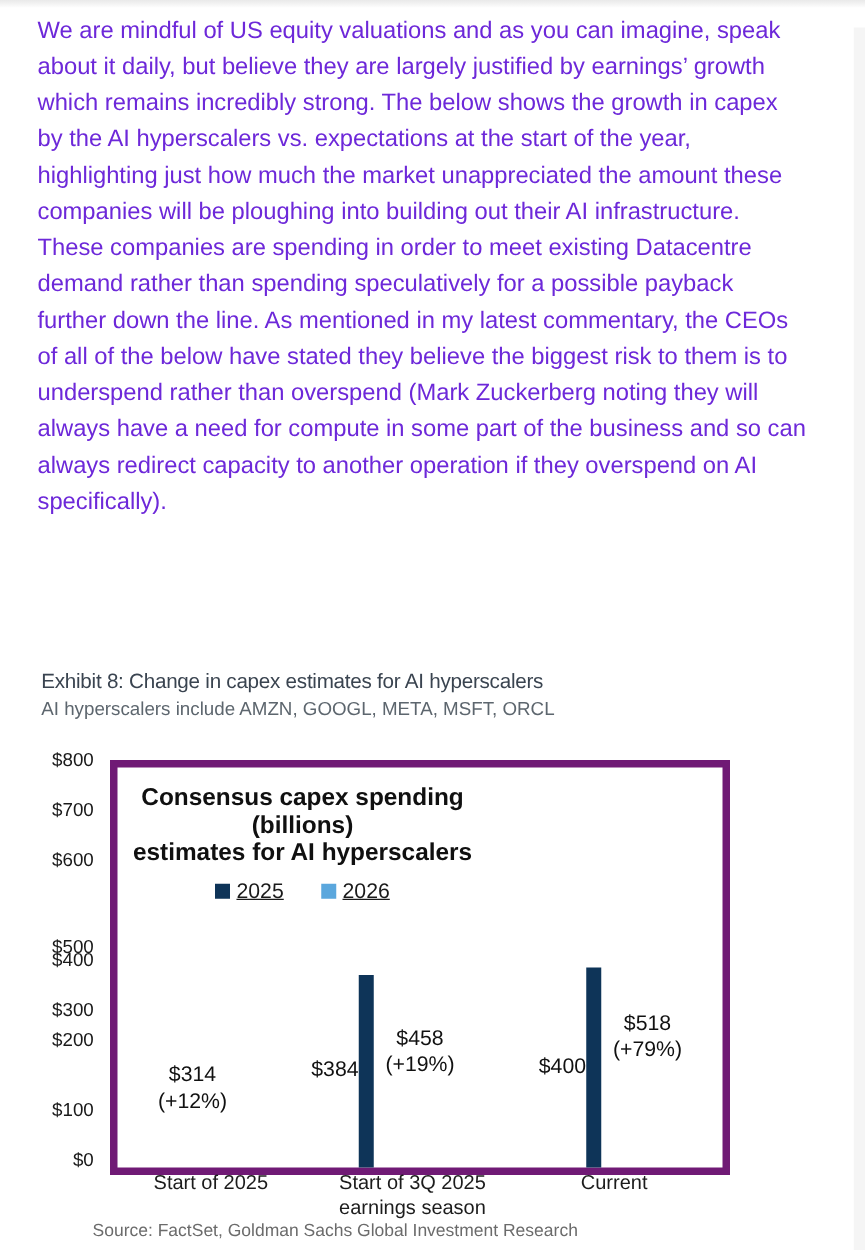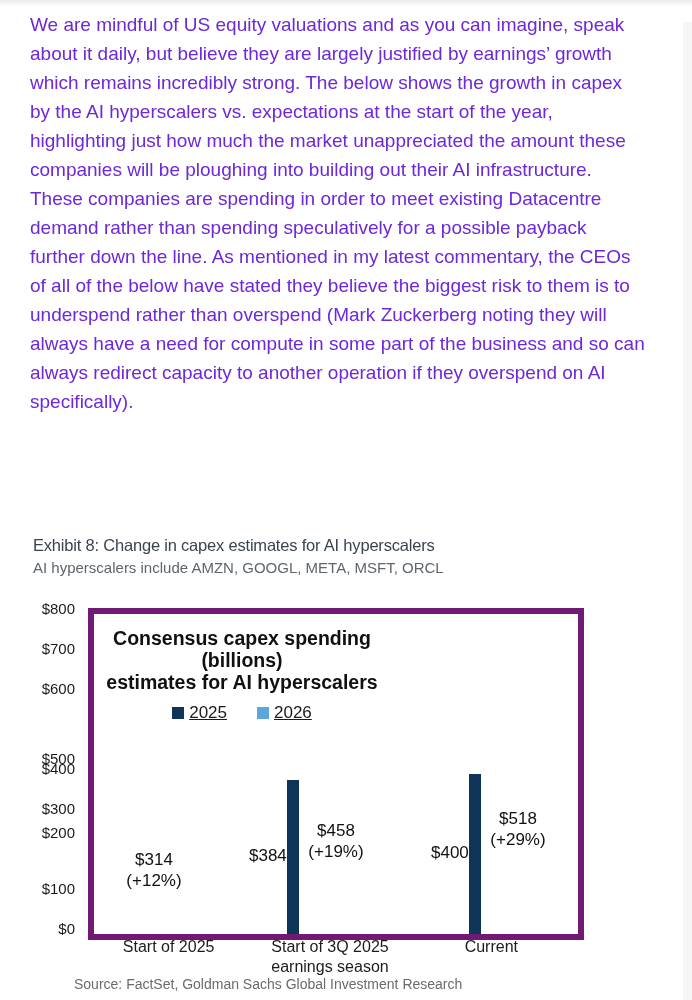--- a/index.html
+++ b/index.html
@@ -125,21 +125,21 @@
           <div class="group">
             <div class="barwrap">
               <div class="barlabel">
                 <div>$400</div>
               </div>
               <div class="bar" style="height: 160px; background: rgb(14, 52, 88);"></div>
             </div>
             <div class="barwrap">
               <div class="barlabel">
                 <div>$518</div>
-                <div>(+29%)</div>
+                <div>(+79%)</div>
               </div>
               <div class="bar" style="height: 207.2px; background: rgb(91, 167, 221);"></div>
             </div>
           </div>
         </div>
     </div>
     <div class="cats" id="cats">
         <div class="cat">
           <div>Start of 2025</div>
         </div>

